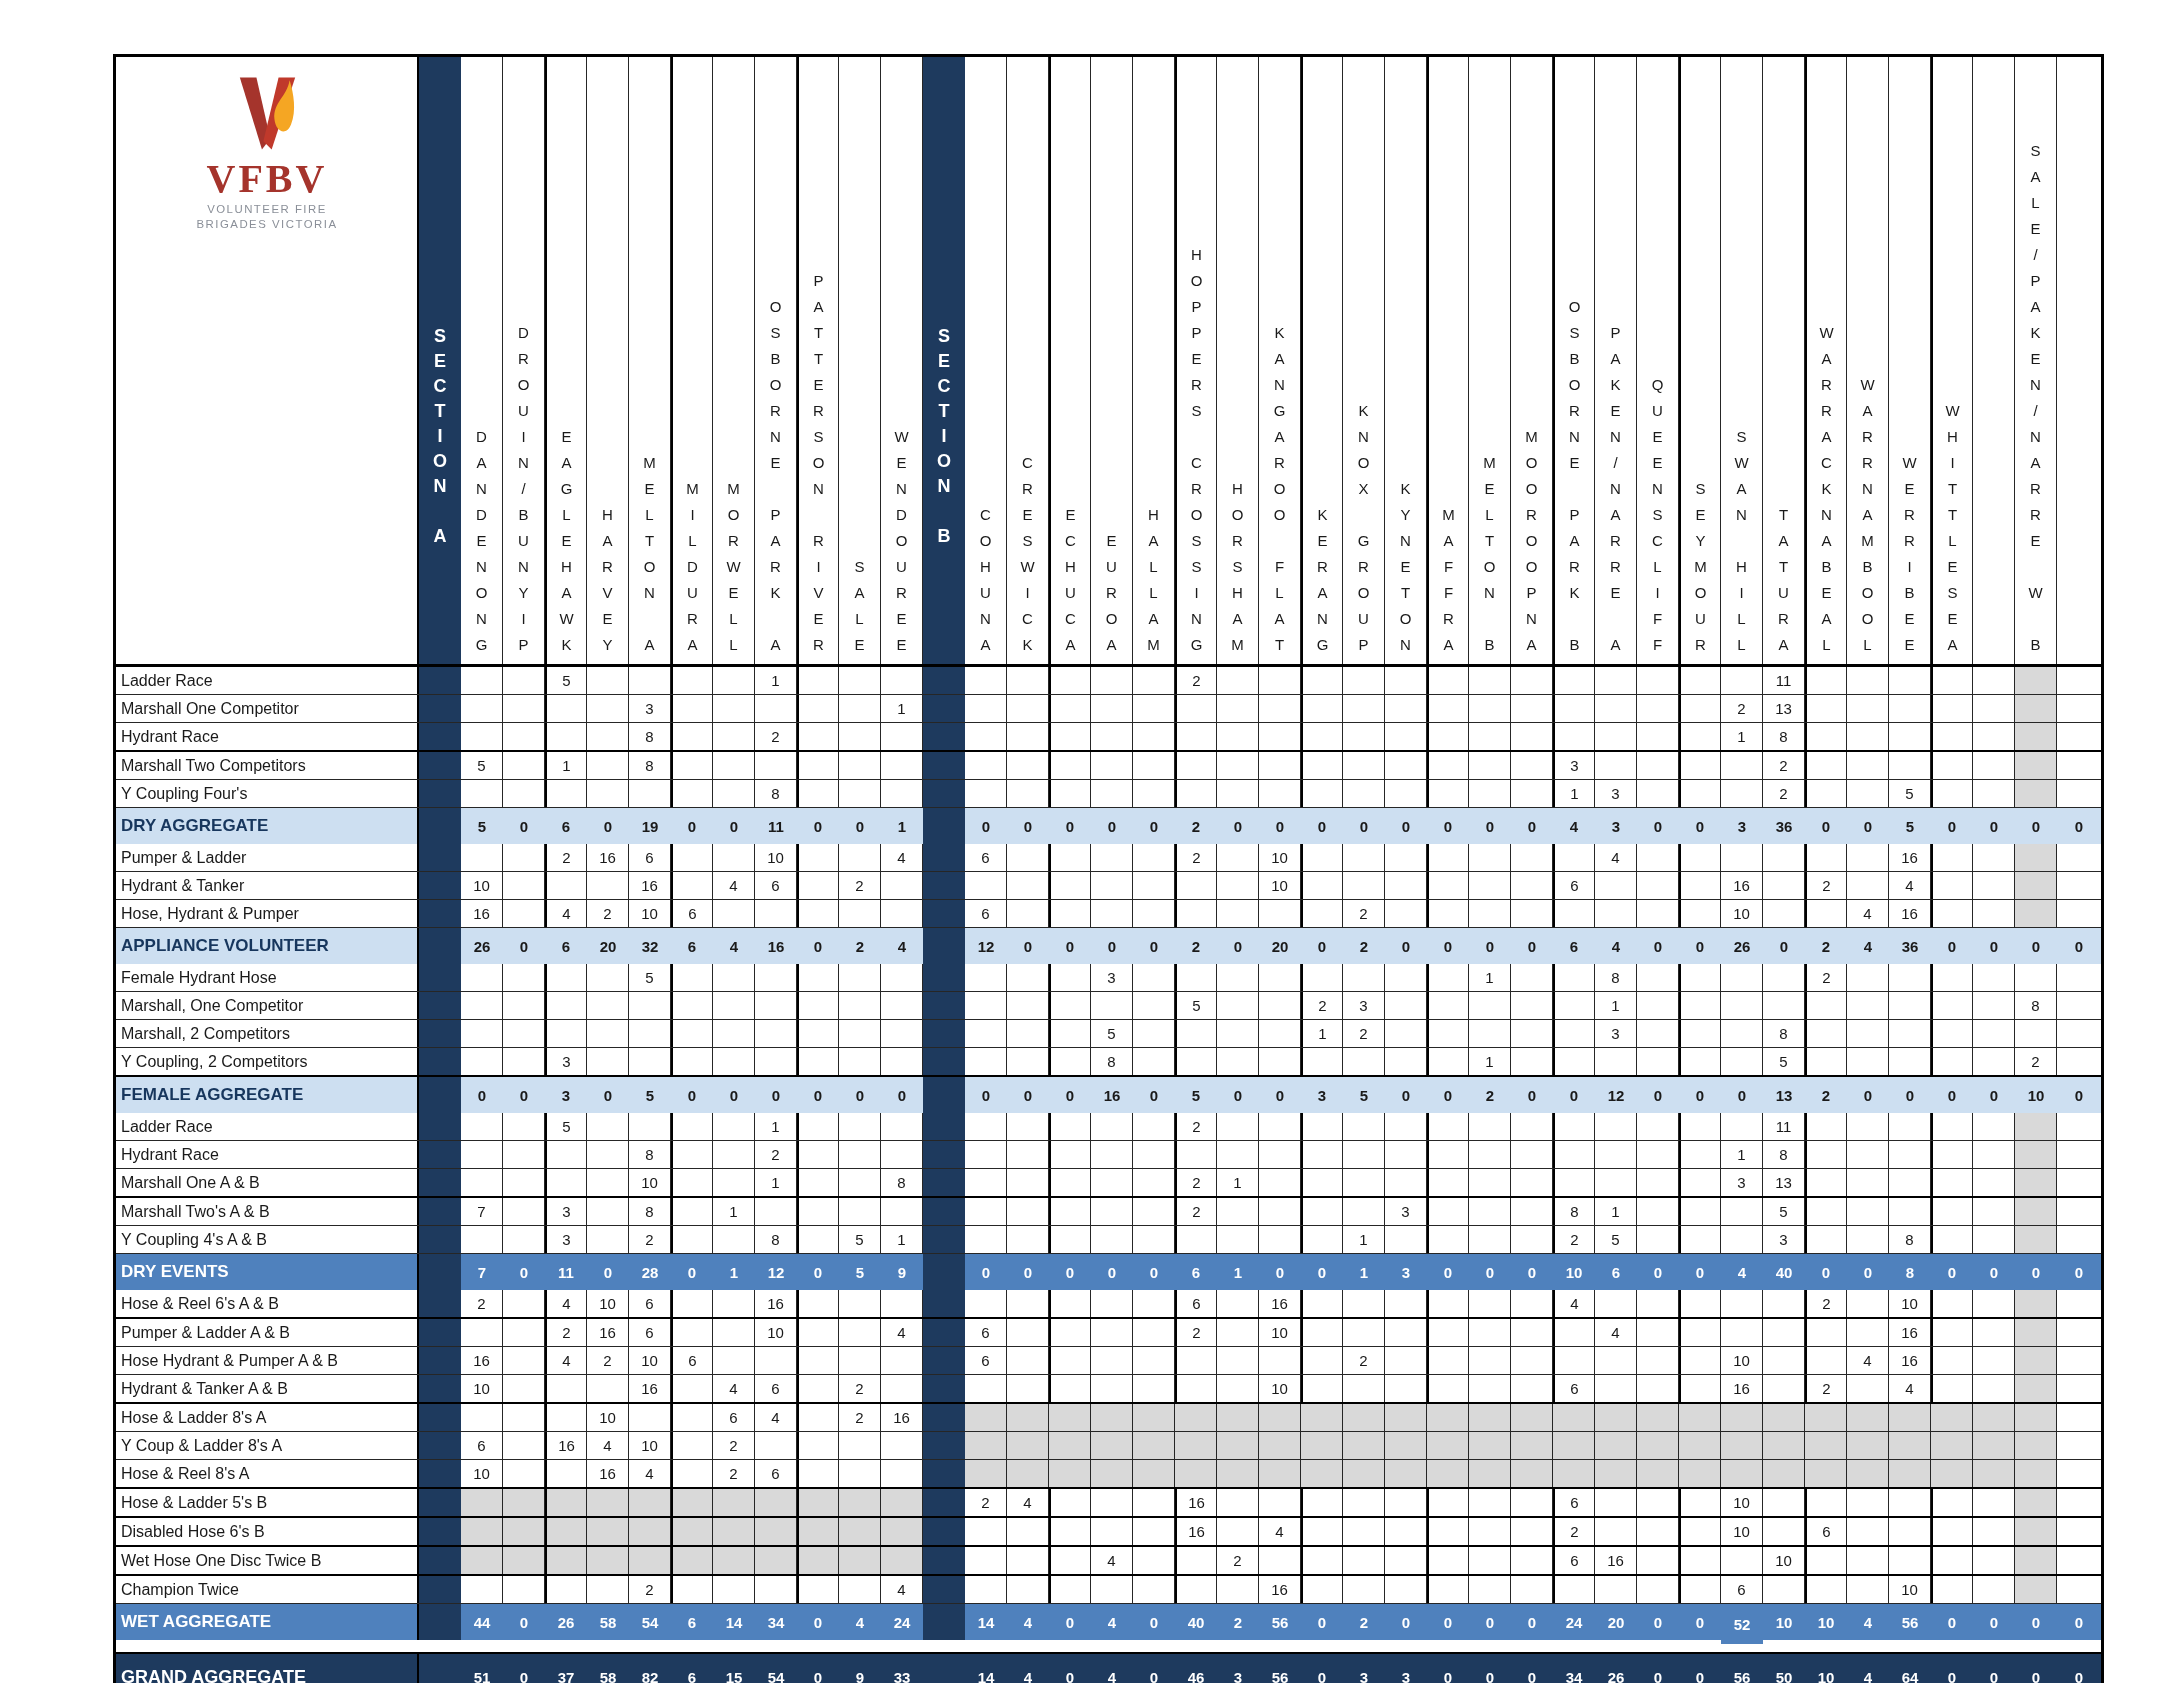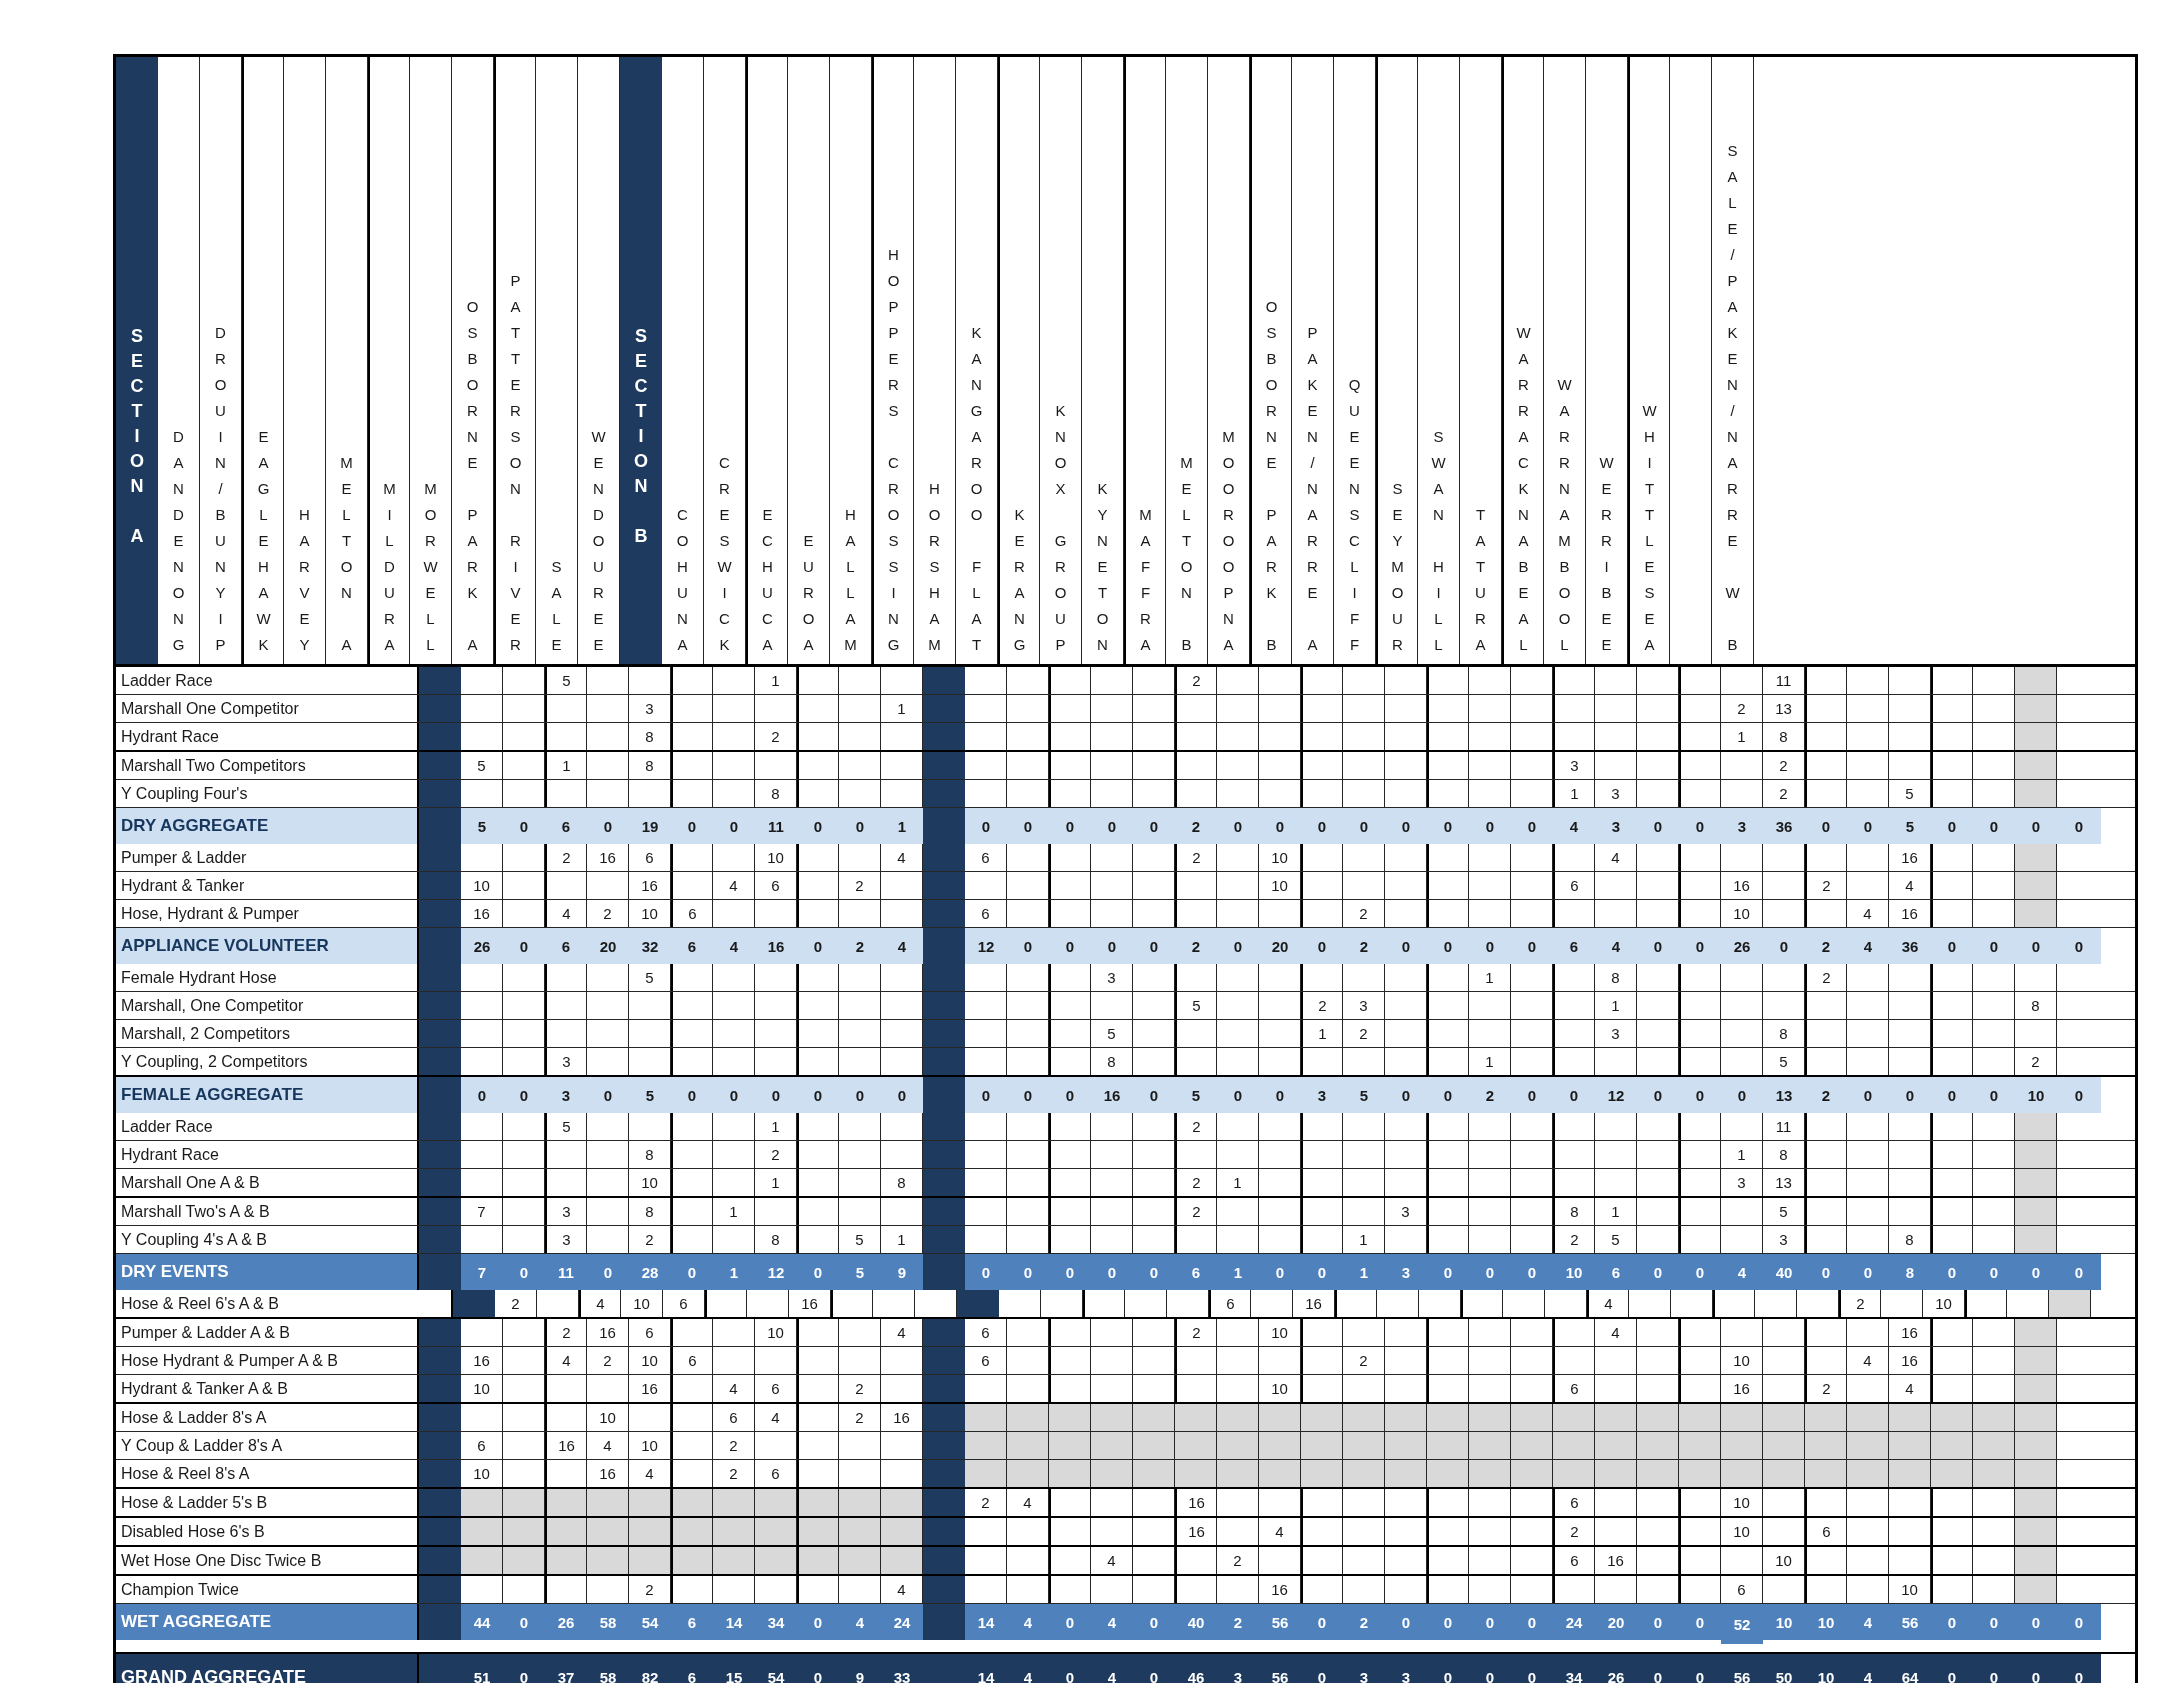--- a/index.html
+++ b/index.html
@@ -35,20 +35,33 @@
   #logo .sub{font-size:11.4px;color:#8a8f98;letter-spacing:1.5px;line-height:15px;margin-top:3px;}
   #title{position:absolute;left:4px;top:248px;width:297px;font-weight:bold;font-size:21px;
          line-height:29px;color:#000;}
 </style>
 </head>
 <body>
 
 <div id="app">
   <div id="table">
       <div class="row hdrline">
+        <div class="cell bordered medv labelhead" style="width: 303px; height: 607px; align-items: flex-start; justify-content: flex-start;">
+          <div id="logo"><svg width="83" height="85" viewBox="0 0 60 60">
+              <path d="M10 4 L22 4 L32 48 L26 56 Z" fill="#a5342c"></path>
+              <path d="M50 4 L38 4 L27 50 L33 56 Z" fill="#c0392b"></path>
+              <path d="M46 6 C44 18 34 22 35 34 C36 44 44 46 47 38 C51 28 49 16 46 6 Z" fill="#f5a623"></path>
+            </svg><div class="acr">VFBV</div><div class="sub" style="white-space: pre-line;">VOLUNTEER FIRE
+BRIGADES VICTORIA</div></div>
+          <div id="title">
+            <div></div>
+            <div></div>
+            <div></div>
+          </div>
+        </div>
         <div class="cell bar" style="width: 42px; height: 607px; overflow: visible; z-index: 5;">
           <div class="barletters">S
 E
 C
 T
 I
 O
 N
 
 A</div>
@@ -1372,21 +1385,21 @@
         <div class="cell " style="width: 42px; height: 36px;">40</div>
         <div class="cell " style="width: 42px; height: 36px;">0</div>
         <div class="cell " style="width: 42px; height: 36px;">0</div>
         <div class="cell " style="width: 42px; height: 36px;">8</div>
         <div class="cell " style="width: 42px; height: 36px;">0</div>
         <div class="cell " style="width: 42px; height: 36px;">0</div>
         <div class="cell " style="width: 42px; height: 36px;">0</div>
         <div class="cell " style="width: 44px; height: 36px;">0</div>
       </div>
       <div class="row event mline">
-        <div class="cell lblcell bordered medv" style="width: 337px; height: 27px;">Hose &amp; Reel 6's A &amp; B</div>
+        <div class="cell lblcell bordered medv" style="width: 303px; height: 27px;">Hose &amp; Reel 6's A &amp; B</div>
         <div class="cell bar" style="width: 42px; height: 27px; background: rgb(30, 58, 94);"></div>
         <div class="cell bordered" style="width: 42px; height: 27px;">2</div>
         <div class="cell bordered" style="width: 42px; height: 27px;"></div>
         <div class="cell bordered" style="width: 42px; height: 27px; border-left: 2px solid rgb(0, 0, 0);">4</div>
         <div class="cell bordered" style="width: 42px; height: 27px;">10</div>
         <div class="cell bordered" style="width: 42px; height: 27px;">6</div>
         <div class="cell bordered" style="width: 42px; height: 27px; border-left: 2px solid rgb(0, 0, 0);"></div>
         <div class="cell bordered" style="width: 42px; height: 27px;"></div>
         <div class="cell bordered" style="width: 42px; height: 27px;">16</div>
         <div class="cell bordered" style="width: 42px; height: 27px; border-left: 2px solid rgb(0, 0, 0);"></div>

